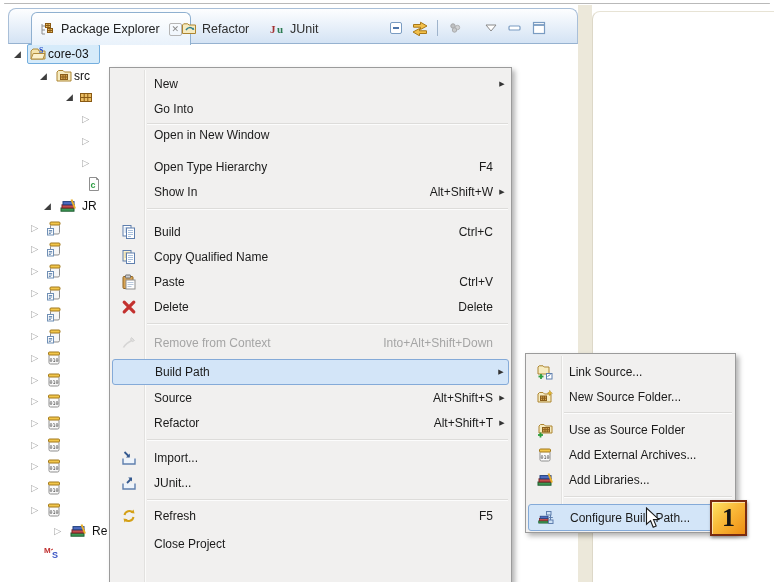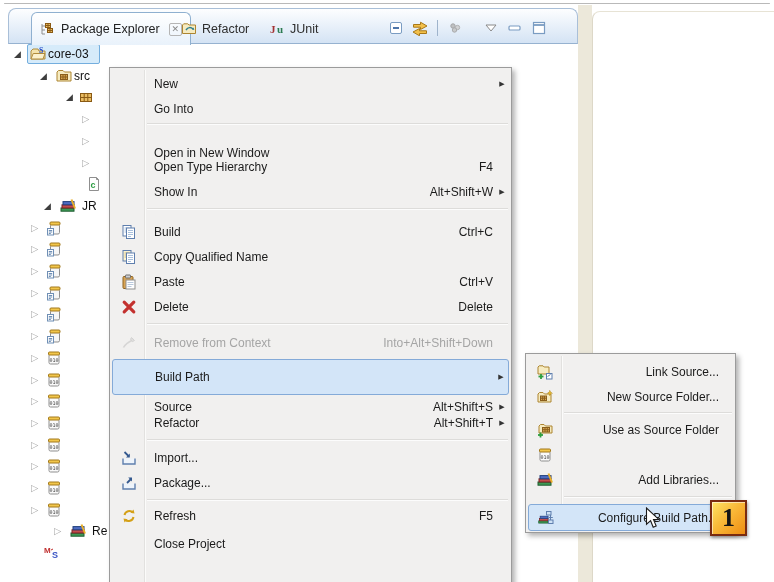--- a/index.html
+++ b/index.html
@@ -48,21 +48,21 @@
     box-shadow:3px 3px 5px rgba(0,0,0,.3); }
   #mainmenu { left:109px; top:67px; width:403px; height:520px; z-index:10; }
   #submenu  { left:525px; top:353px; width:211px; height:180px; z-index:11; }
   .gutter { position:absolute; top:2px; bottom:2px; width:2px;
     border-left:1px solid #e2e1df; border-right:1px solid #fbfbfa; }
   #mainmenu .gutter { left:34px; } #submenu .gutter { left:35px; }
   .mi { position:absolute; left:2px; right:2px; height:25px; display:flex; align-items:center;
     font-size:12px; color:#1b1b1b; white-space:nowrap; z-index:2; }
   .micon { width:33px; display:flex; align-items:center; justify-content:center; flex:none; }
   .mlabel { flex:1; padding-left:9px; overflow:hidden; }
-  #submenu .mlabel { padding-left:18px;text-align:right; }
+  #submenu .mlabel { padding-left:8px; }
   .msc { padding-right:2px; }
   .marrow { width:14px; flex:none; text-align:center; font-size:7px; color:#333; }
   .mi.hl { background:#d3e5f8; border:1px solid #84aad8; border-radius:3px; }
   .mi.dis { color:#a5a5a5; }
   .mi.dis .micon { opacity:.55; }
   .msep { position:absolute; left:37px; right:3px; height:0; border-top:1px solid #dddcda;
     box-shadow:0 1px 0 #fcfcfc; z-index:1; }
   #submenu .msep { left:38px; }
 
   
@@ -405,21 +405,21 @@
       <span class="micon"></span>
       <span class="mlabel">New</span>
       <span class="marrow">▶</span>
     </div>
     <div class="mi" style="top: 28px;">
       <span class="micon"></span>
       <span class="mlabel">Go Into</span>
       <span class="marrow"></span>
     </div>
     <div class="msep" style="top: 55px;"></div>
-    <div class="mi" style="top: 72px;">
+    <div class="mi" style="top: 49px; align-items: flex-end;">
       <span class="micon"></span>
       <span class="mlabel">Open in New Window</span>
       <span class="marrow"></span>
     </div>
     <div class="mi" style="top: 86px;">
       <span class="micon"></span>
       <span class="mlabel">Open Type Hierarchy</span>
       <span class="msc">F4</span>
       <span class="marrow"></span>
     </div>
@@ -483,26 +483,26 @@
       <span class="micon">
         <svg viewBox="0 0 16 16" width="16" height="16" opacity="0.55">
           <path d="M2.5 12.5c2-4 6-6 10-8" fill="none" stroke="#9a9a9a" stroke-width="1.6"></path>
           <path d="M10.5 2.5l3 3-2.2 1.2-1.8-2.4z" fill="#b5b5b5" stroke="#8f8f8f"></path>
         </svg>
       </span>
       <span class="mlabel">Remove from Context</span>
       <span class="msc">Into+Alt+Shift+Down</span>
       <span class="marrow"></span>
     </div>
-    <div class="mi hl" style="top: 291px; height: 36px;">
+    <div class="mi hl" style="top: 291px; height: 26px;">
       <span class="micon"></span>
       <span class="mlabel">Build Path</span>
       <span class="marrow">▶</span>
     </div>
-    <div class="mi" style="top: 326px; align-items: center;">
+    <div class="mi" style="top: 317px; align-items: center;">
       <span class="micon"></span>
       <span class="mlabel">Source</span>
       <span class="msc">Alt+Shift+S</span>
       <span class="marrow">▶</span>
     </div>
     <div class="mi" style="top: 342px;">
       <span class="micon"></span>
       <span class="mlabel">Refactor</span>
       <span class="msc">Alt+Shift+T</span>
       <span class="marrow">▶</span>
@@ -520,21 +520,21 @@
       <span class="marrow"></span>
     </div>
     <div class="mi" style="top: 402px;">
       <span class="micon">
         <svg viewBox="0 0 16 16" width="16" height="16">
           <path d="M2 8.5V14h12V8.5" fill="#eef4fb" stroke="#5f7fae" stroke-width="1.4"></path>
           <path d="M6 8l4.5-4.5" stroke="#34598f" stroke-width="1.8"></path>
           <path d="M7.2 2.6h3.8v3.8z" fill="#34598f"></path>
         </svg>
       </span>
-      <span class="mlabel">Package...</span>
+      <span class="mlabel">JUnit...</span>
       <span class="marrow"></span>
     </div>
     <div class="msep" style="top: 431px;"></div>
     <div class="mi" style="top: 435px;">
       <span class="micon">
         <svg viewBox="0 0 16 16" width="16" height="16">
           <path d="M3.5 7A5 5 0 0 1 12 4.5" fill="none" stroke="#d4a017" stroke-width="2"></path>
           <path d="M12.5 1.5l1 4-4-.8z" fill="#d4a017"></path>
           <path d="M12.5 9A5 5 0 0 1 4 11.5" fill="none" stroke="#d4a017" stroke-width="2"></path>
           <path d="M3.5 14.5l-1-4 4 .8z" fill="#d4a017"></path>
@@ -592,20 +592,21 @@
       <span class="marrow"></span>
     </div>
     <div class="mi" style="top: 88px;">
       <span class="micon">
         <svg viewBox="0 0 16 16" width="16" height="16">
           <rect x="3" y="4" width="10" height="10" rx="1.5" fill="#fafafa" stroke="#8f8f8f"></rect>
           <rect x="2.5" y="2" width="11" height="3" rx="1" fill="#f2c64a" stroke="#a2791c"></rect>
           <text x="8" y="11.5" font-size="5" text-anchor="middle" fill="#444" font-family="DejaVu Sans Mono,monospace">010</text>
         </svg>
       </span>
+      <span class="mlabel">Add External Archives...</span>
       <span class="marrow"></span>
     </div>
     <div class="mi" style="top: 113px;">
       <span class="micon">
         <svg viewBox="0 0 16 16" width="16" height="16">
           <rect x="1" y="10" width="13" height="3.2" fill="#3c9a55" stroke="#1e5c30"></rect>
           <rect x="2" y="6.8" width="12" height="3.2" fill="#c24d4d" stroke="#7c2222"></rect>
           <rect x="3" y="3.6" width="11" height="3.2" fill="#4d6cc2" stroke="#223f7c"></rect>
           <path d="M11.5 1.5l3.5 9" stroke="#e8b02a" stroke-width="2"></path>
         </svg>

